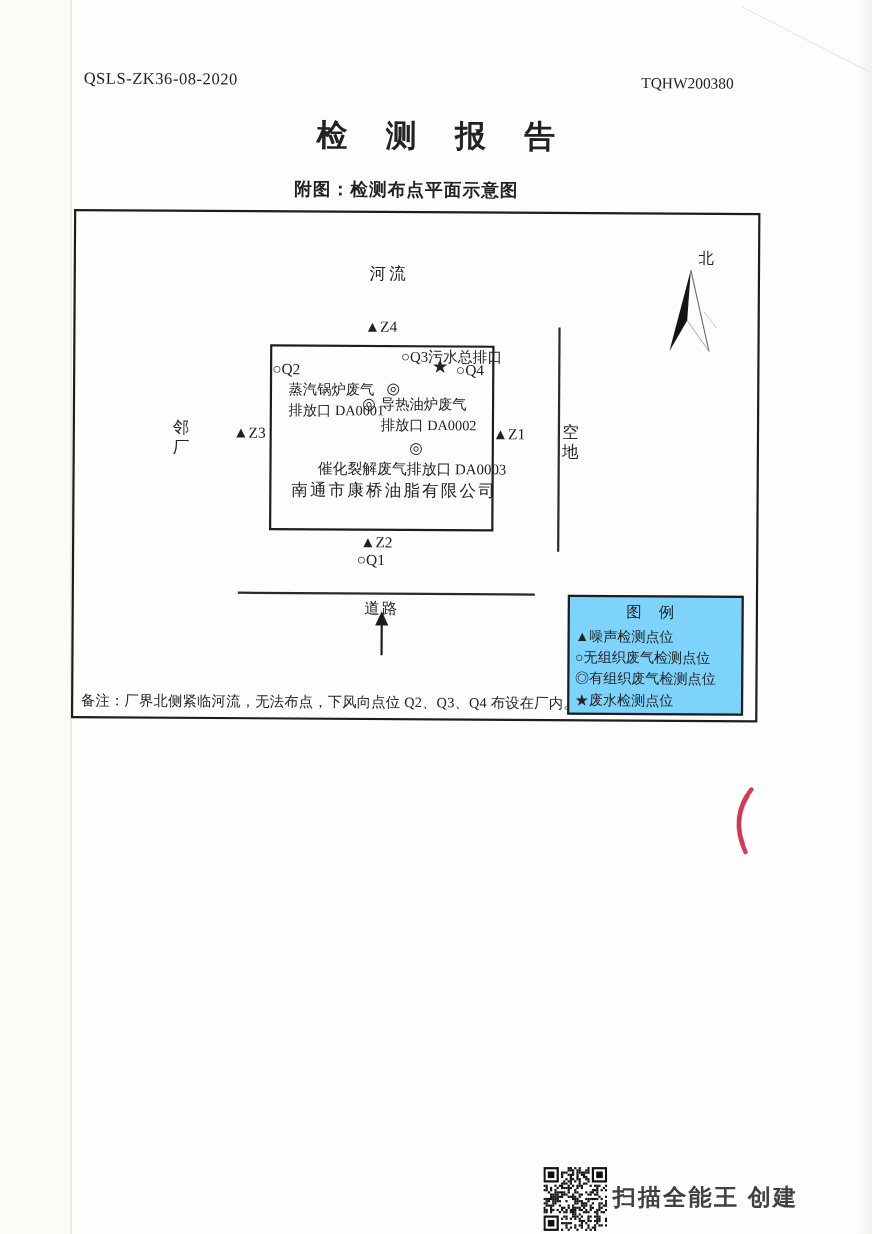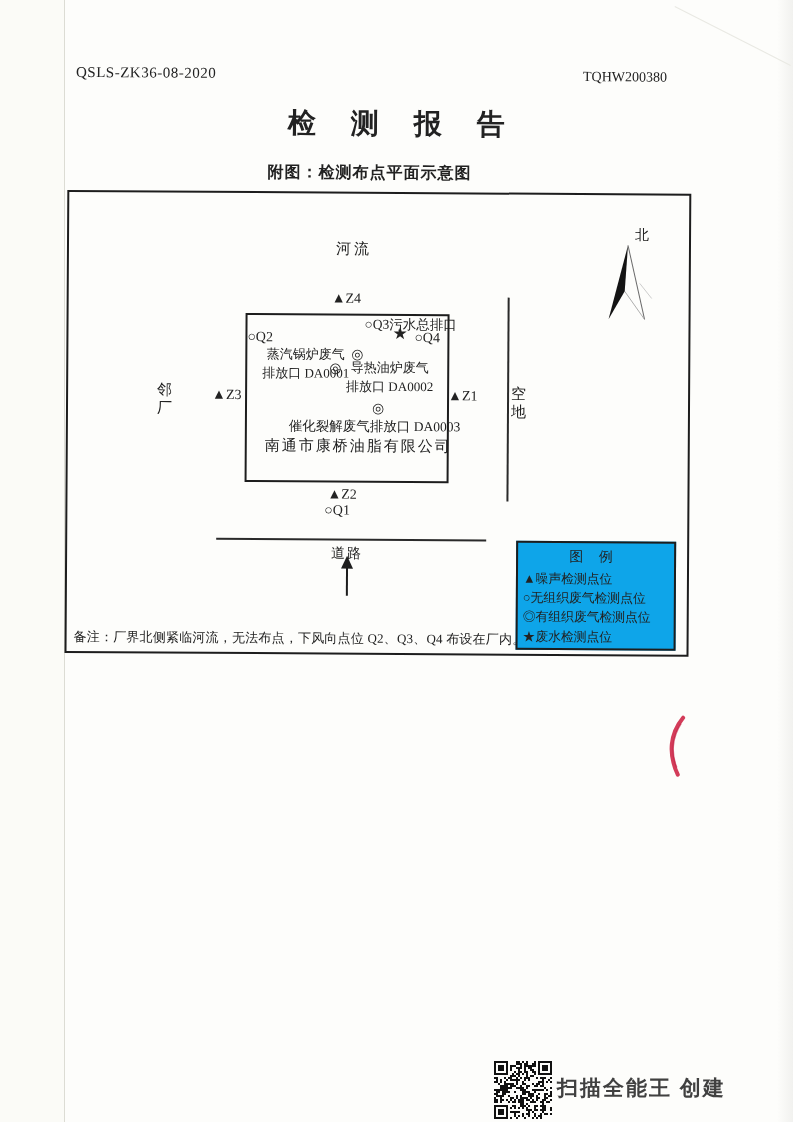--- a/index.html
+++ b/index.html
@@ -35,40 +35,40 @@
   .boundary-line{left:439px;top:103px;width:2px;height:204px;background:#2a2a2a;}
 
   
   .factory{left:177px;top:120px;width:200px;height:165px;border:2px solid #1d1d1d;}
   .m{font-size:14px;white-space:nowrap;}
   .z4{left:263px;top:97px;}
   .q3line{left:266px;top:122px;font-size:13.5px;margin-left:30px;}
   .star{left:324px;top:131px;font-size:17px;line-height:17px;}
   .q4{left:346px;top:136px;}
   .q2{left:179px;top:136px;}
-  .blk{font-size:13px;line-height:19px;white-space:nowrap;text-align:center;}
+  .blk{font-size:13px;line-height:19px;white-space:nowrap;}
   .boiler{left:194px;top:151px;}
   .oc-a{left:283px;top:152px;font-size:14px;}
   .oc-b{left:261px;top:166px;font-size:14px;}
   .oil{left:278px;top:164px;}
   .z3{left:144px;top:194px;}
   .z1{left:380px;top:194px;}
   .oc-c{left:304px;top:206px;font-size:14px;}
   .cracking{left:221px;top:224px;font-size:13.5px;white-space:nowrap;}
   .company{left:197px;top:243px;font-size:15px;letter-spacing:2px;white-space:nowrap;}
   .z2{left:260px;top:293px;}
   .q1{left:257px;top:309px;}
 
   
   .road-line{left:149px;top:345px;width:270px;height:2px;background:#2a2a2a;}
   .road-label{left:264px;top:351px;font-size:14px;letter-spacing:2px;}
   .road-arrow{left:268px;top:362px;}
 
   
-  .legend{left:449px;top:346px;width:156px;height:105px;border:2px solid #1d1d1d;background:#0ea5e9;}
+  .legend{left:449px;top:346px;width:156px;height:105px;border:2px solid #1d1d1d;background:#7dd3fc;}
   .legend-title{left:0;top:5px;width:152px;text-align:center;font-size:14px;letter-spacing:6px;}
   .legend-items{left:5px;top:27px;font-size:12.8px;line-height:19.2px;white-space:nowrap;font-family:Liberation Serif, serif;}
 
   
   .note{left:7px;top:436px;font-size:13px;white-space:nowrap;letter-spacing:.2px;}
 
   
   .redmark{left:663px;top:708px;}
 
   

